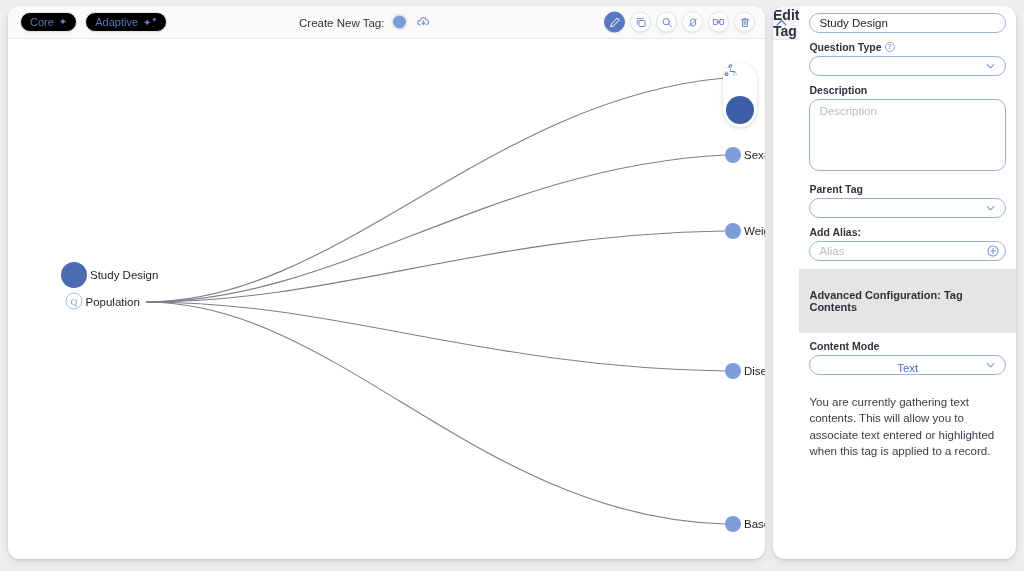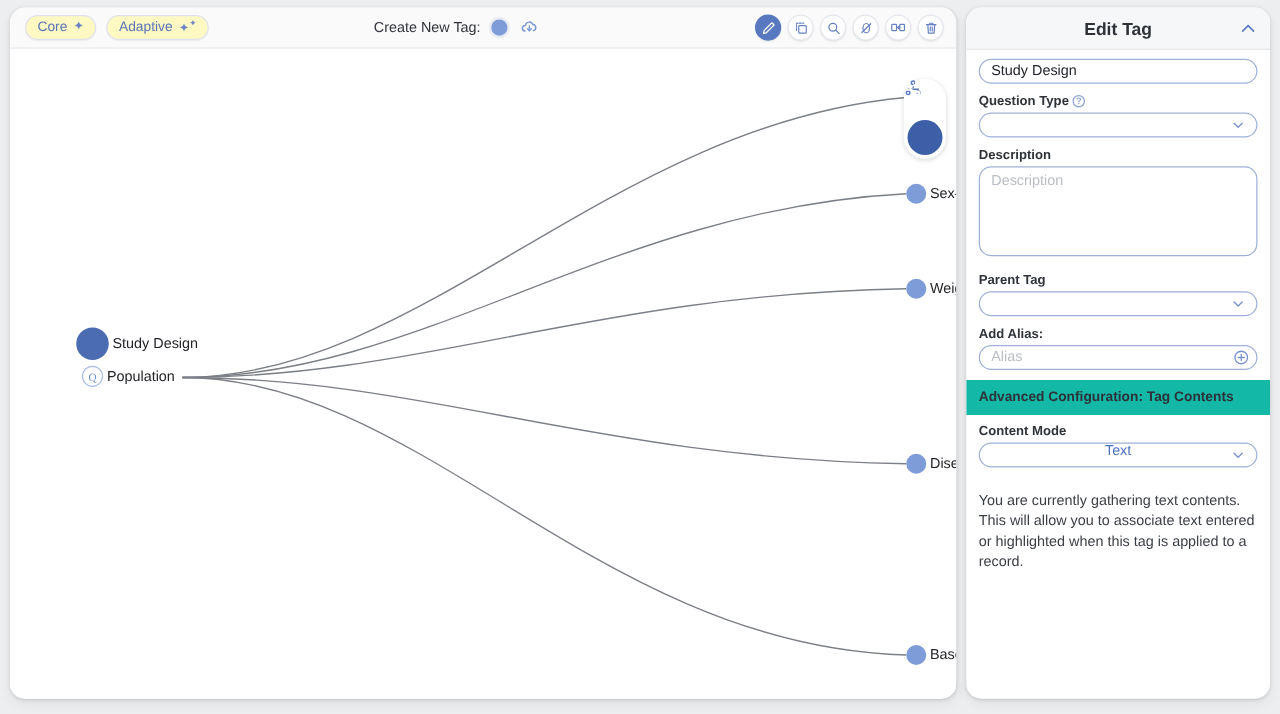--- a/index.html
+++ b/index.html
@@ -34,21 +34,21 @@
     height: 33px;
     background: #fafafb;
     border-bottom: 1px solid #e6e8ec;
     display: flex;
     align-items: center;
   }
   .pill-group { display: flex; gap: 8px; margin-left: 12px; }
   .pill {
     display: inline-flex; align-items: center; gap: 5px;
     height: 20px; padding: 0 9px;
-    background: #fef9c3;
+    background: #000000;
     border: 1px solid #dfe2ea;
     border-radius: 10px;
     font-size: 11px;
     color: #5a74b8;
     box-shadow: 0 1px 1px rgba(0,0,0,0.05);
     cursor: pointer;
     white-space: nowrap;
   }
   .pill .spark { font-size: 10px; color: #6b83c6; line-height: 1; }
   .pill .spark-sm { font-size: 7px; color: #6b83c6; vertical-align: super; }
@@ -139,21 +139,21 @@
   .float-btn.filled { background: #3d5fa8; }
 
   
   .side-panel {
     flex: 0 0 243px;
     height: 553px;
     background: #ffffff;
     border-radius: 12px;
     box-shadow: 0 1px 3px rgba(0,0,0,0.13), 0 4px 10px rgba(0,0,0,0.06);
     overflow: hidden;
-    display: flex; flex-direction: column;
+    display: flex; 
   }
   .panel-header {
     position: relative;
     height: 34px;
     background: #f6f7f9;
     border-bottom: 1px solid #e6e8ec;
     display: flex; align-items: center; justify-content: center;
   }
   .panel-title { font-size: 14px; font-weight: bold; color: #2e3238; }
   .collapse-btn {
@@ -193,21 +193,21 @@
     outline: none;
     font-family: "Liberation Sans", sans-serif;
   }
   .text-input::placeholder { color: #b9bdc6; }
   .select-input {
     position: relative;
     width: 100%; height: 20px;
     border: 1px solid #9fb1d8;
     border-radius: 10px;
     background: #fff;
-    display: flex; align-items: flex-start; justify-content: center;
+    display: flex; align-items: flex-end; justify-content: center;
     cursor: pointer;
   }
   .select-value { font-size: 11.5px; color: #4e72c2; }
   .select-chevron { position: absolute; right: 8px; top: 50%; transform: translateY(-50%); display:flex; }
   .field-block { margin-bottom: 8px; }
   .textarea-box {
     width: 100%; height: 72px;
     border: 1px solid #9fb1d8;
     border-radius: 10px;
     background: #fff;
@@ -219,23 +219,23 @@
     font-family: "Liberation Sans", sans-serif;
   }
   .textarea-box::placeholder { color: #b9bdc6; }
   .alias-wrap { position: relative; }
   .alias-plus {
     position: absolute; right: 6px; top: 50%;
     transform: translateY(-50%);
     cursor: pointer; display: flex;
   }
   .section-banner {
-    background: #14b8a6;
+    background: #e5e5e5;
     margin: 2px -10px 0 -10px;
-    padding: 8px 10px;
+    padding: 20px 10px;
     font-size: 11px;
     font-weight: bold;
     color: #2d3139;
   }
   .hint-text {
     margin-top: 19px;
     font-size: 11.5px;
     color: #3a3e45;
     line-height: 1.42;
   }

